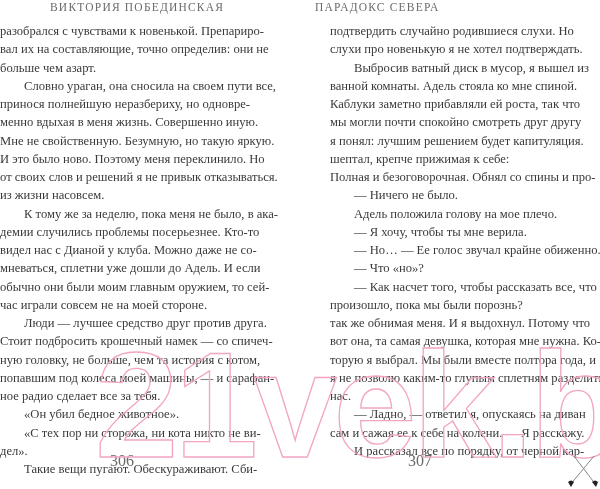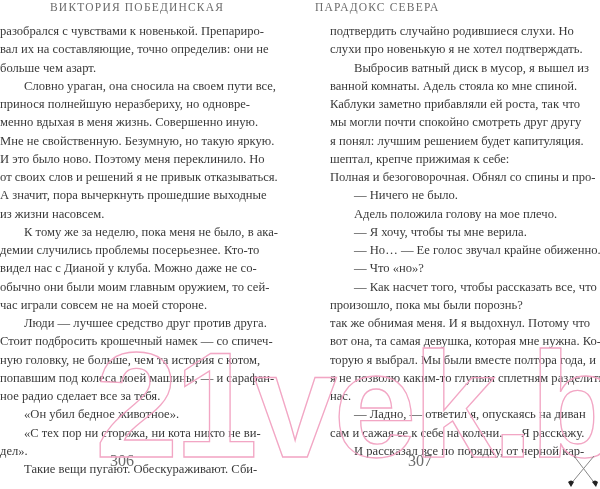--- a/index.html
+++ b/index.html
@@ -34,25 +34,25 @@
   <div class="body-text" id="left-body">
       <span class="line ">разобрался с чувствами к новенькой. Препариро-</span>
       <span class="line ">вал их на составляющие, точно определив: они не</span>
       <span class="line last">больше чем азарт.</span>
       <span class="line indent">Словно ураган, она сносила на своем пути все,</span>
       <span class="line ">принося полнейшую неразбериху, но одновре-</span>
       <span class="line ">менно вдыхая в меня жизнь. Совершенно иную.</span>
       <span class="line ">Мне не свойственную. Безумную, но такую яркую.</span>
       <span class="line ">И это было ново. Поэтому меня переклинило. Но</span>
       <span class="line ">от своих слов и решений я не привык отказываться.</span>
-      <span class="line ">А значит, пора вычеркнуть прошедшие выходные</span>
       <span class="line last">из жизни насовсем.</span>
       <span class="line indent">К тому же за неделю, пока меня не было, в ака-</span>
       <span class="line ">демии случились проблемы посерьезнее. Кто-то</span>
       <span class="line ">видел нас с Дианой у клуба. Можно даже не со-</span>
+      <span class="line ">мневаться, сплетни уже дошли до Адель. И если</span>
       <span class="line ">обычно они были моим главным оружием, то сей-</span>
       <span class="line last">час играли совсем не на моей стороне.</span>
       <span class="line indent">Люди — лучшее средство друг против друга.</span>
       <span class="line ">Стоит подбросить крошечный намек — со спичеч-</span>
       <span class="line ">ную головку, не больше, чем та история с котом,</span>
       <span class="line ">попавшим под колеса моей машины, — и сарафан-</span>
       <span class="line last">ное радио сделает все за тебя.</span>
       <span class="line indent italic last">«Он убил бедное животное».</span>
       <span class="line indent italic">«С тех пор ни сторожа, ни кота никто не ви-</span>
       <span class="line italic last">дел».</span>

